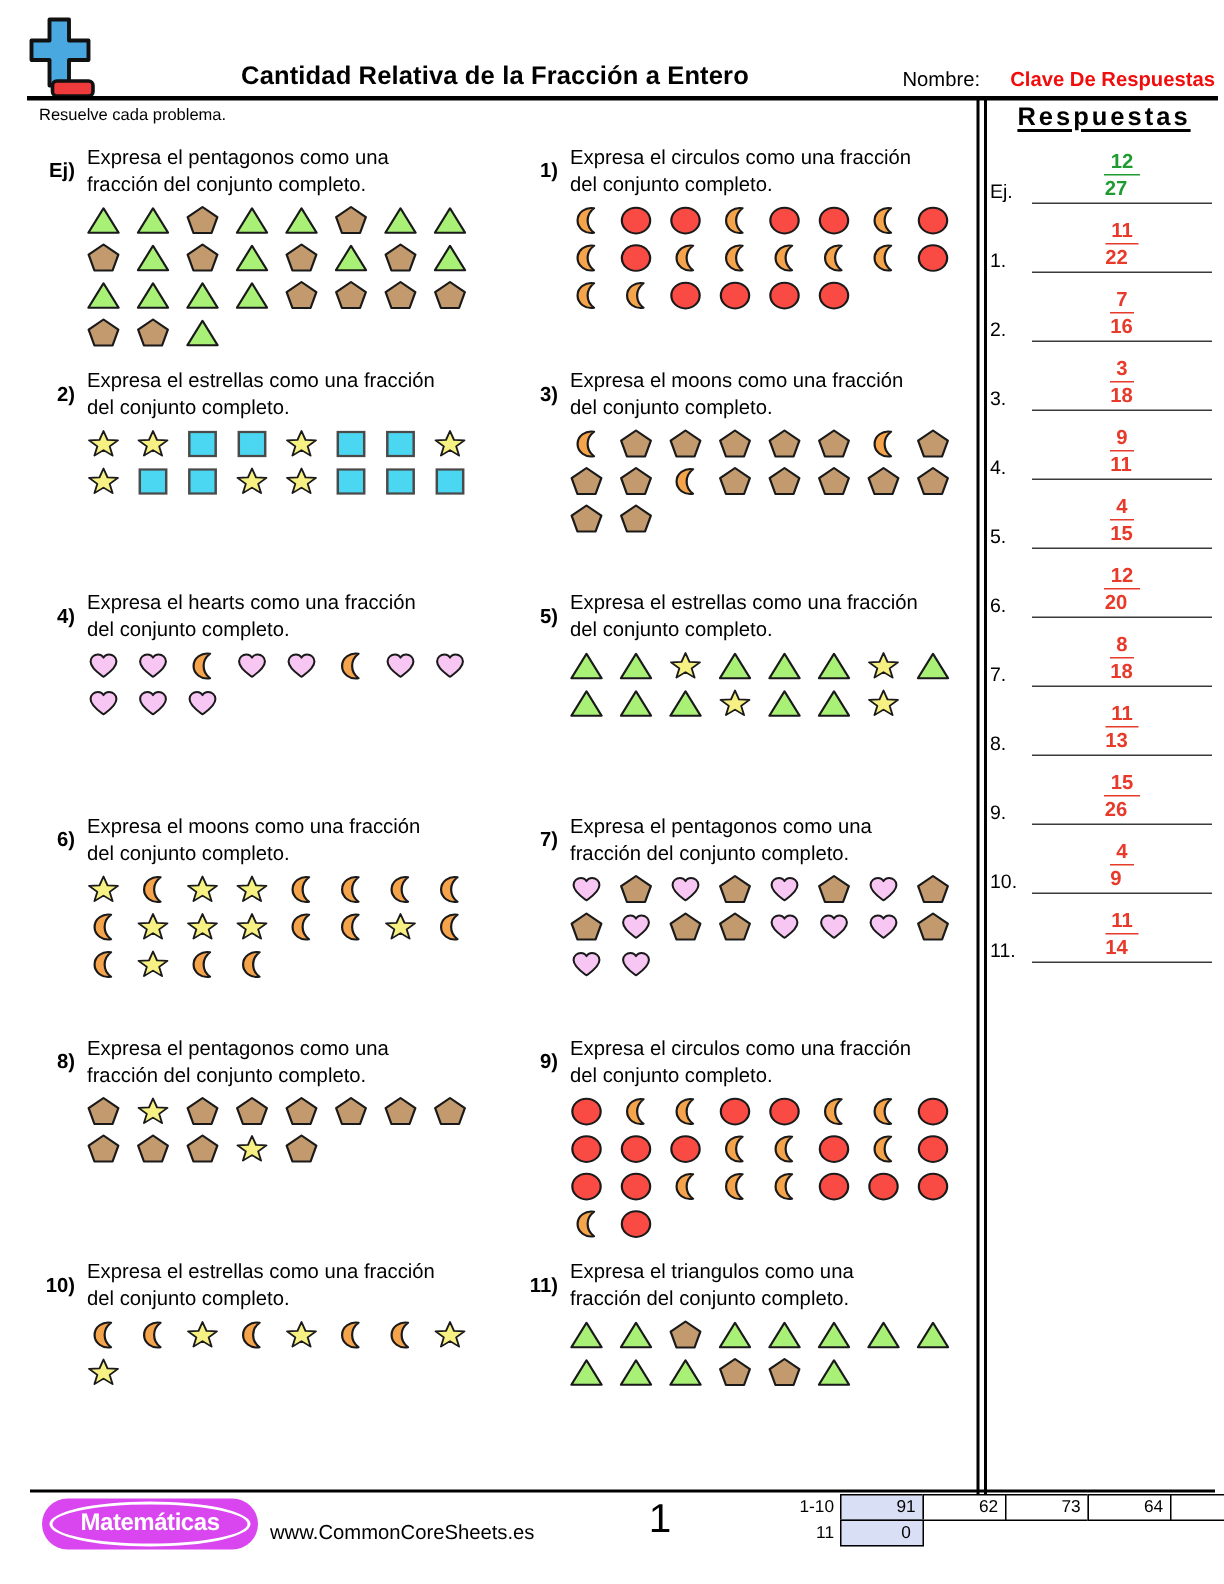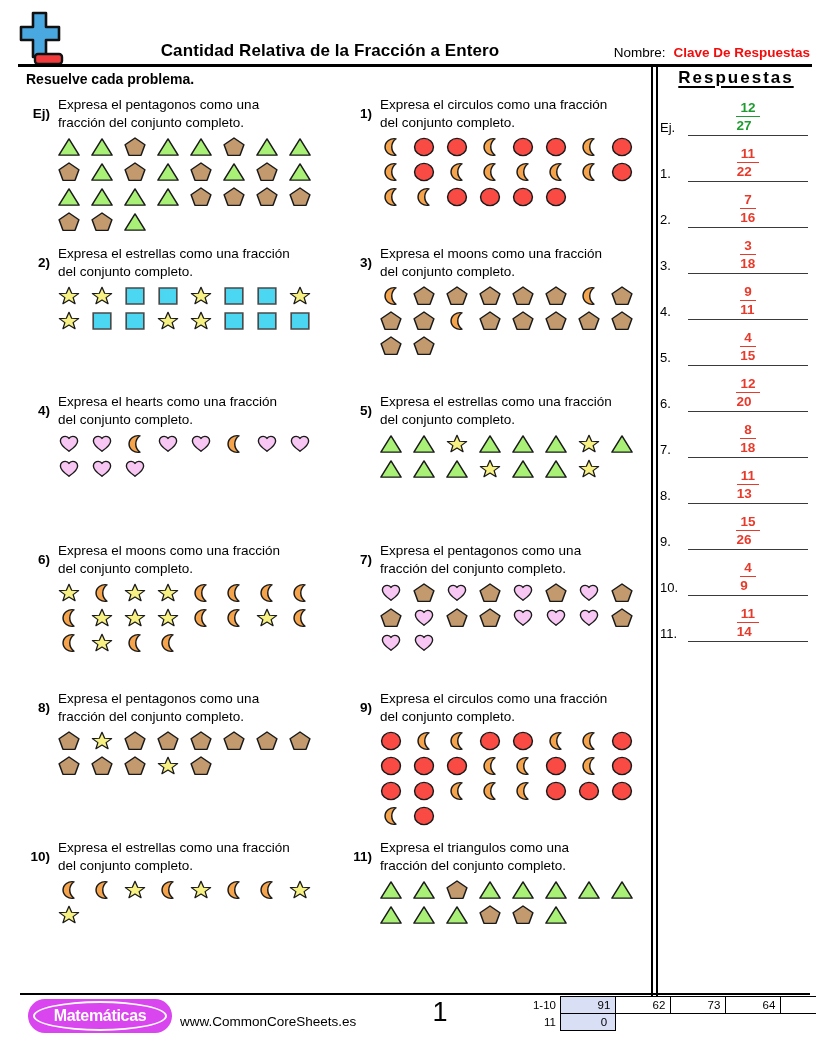--- a/index.html
+++ b/index.html
@@ -4,23 +4,23 @@
 <style>
   html,body{margin:0;padding:0;background:#fff;}
   .page{position:relative;width:816px;height:1056px;background:#fff;overflow:hidden;
         font-family:"Liberation Sans", sans-serif;color:#000;}
 
   
   .logo{position:absolute;left:18px;top:10px;width:46px;height:56px;}
   .page-title{position:absolute;left:0;top:41px;width:660px;text-align:center;
               font-size:17px;font-weight:bold;letter-spacing:0.1px;}
   .name-area{position:absolute;right:6px;top:45px;font-size:13.5px;white-space:nowrap;}
-  .name-area .nv{color:var(--red-accent);font-weight:bold;margin-left:8px;}
+  .name-area .nv{color:var(--red-accent);font-weight:bold;margin-left:20px;}
   .header-rule{position:absolute;left:18px;right:4px;top:64px;height:2.5px;background:#000;}
-  .instruction{position:absolute;left:26px;top:71px;font-size:14px;font-weight:bold;}
+  .instruction{position:absolute;left:26px;top:71px;font-size:11px;font-weight:normal;}
 
   
   .vsep{position:absolute;left:651px;top:66px;height:931px;width:3px;
         border-left:2px solid #000;border-right:2px solid #000;}
 
   
   .answers-col{position:absolute;left:660px;top:68px;width:152px;}
   .answers-title{text-align:center;font-size:17px;font-weight:bold;letter-spacing:2px;
                  text-decoration:underline;text-decoration-thickness:2px;text-underline-offset:3px;}
   .answer-list{margin-top:2px;}

